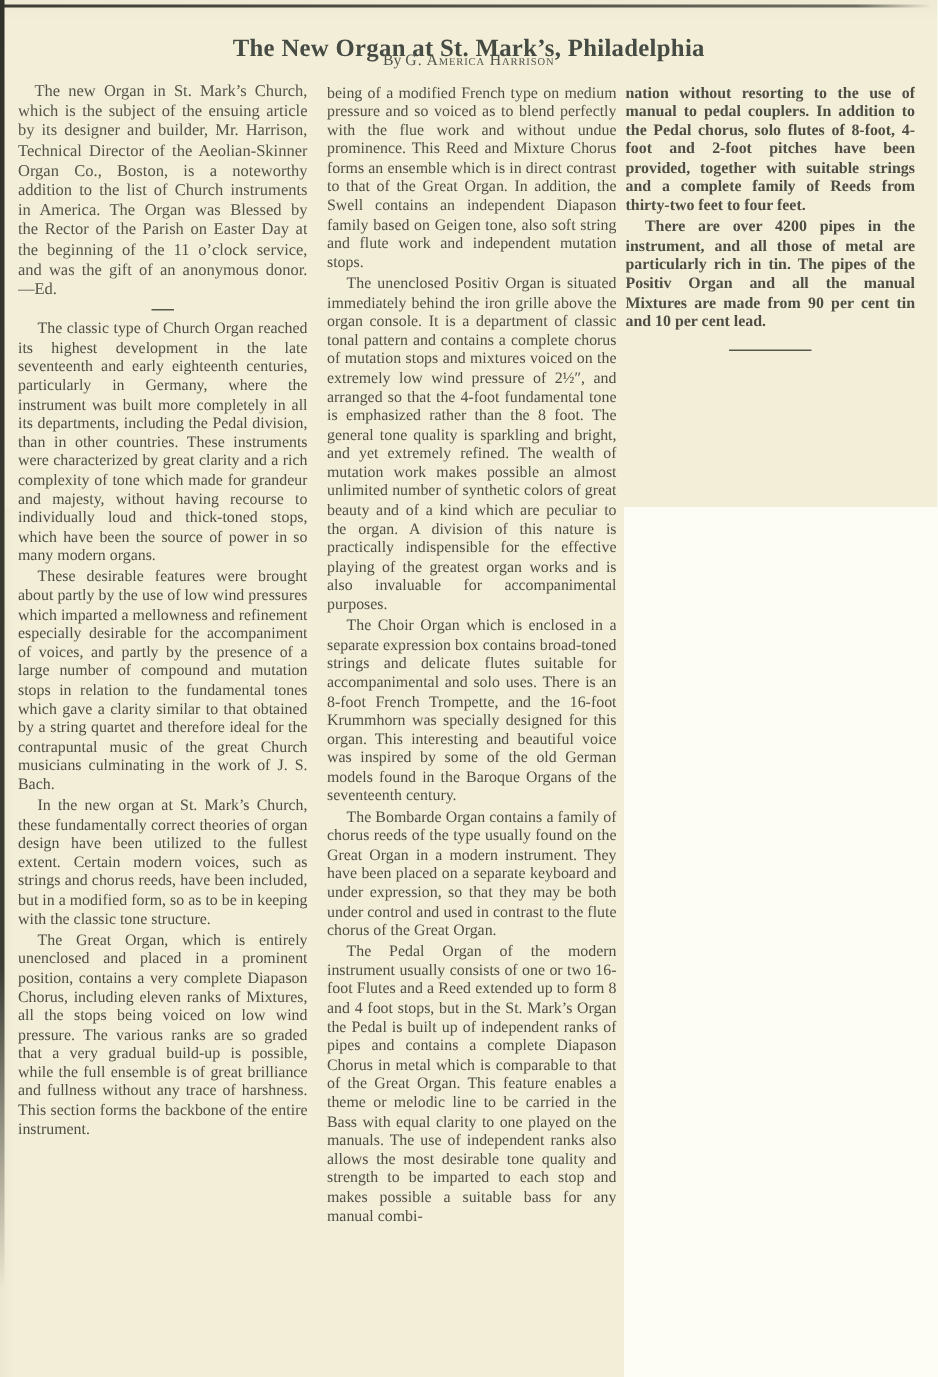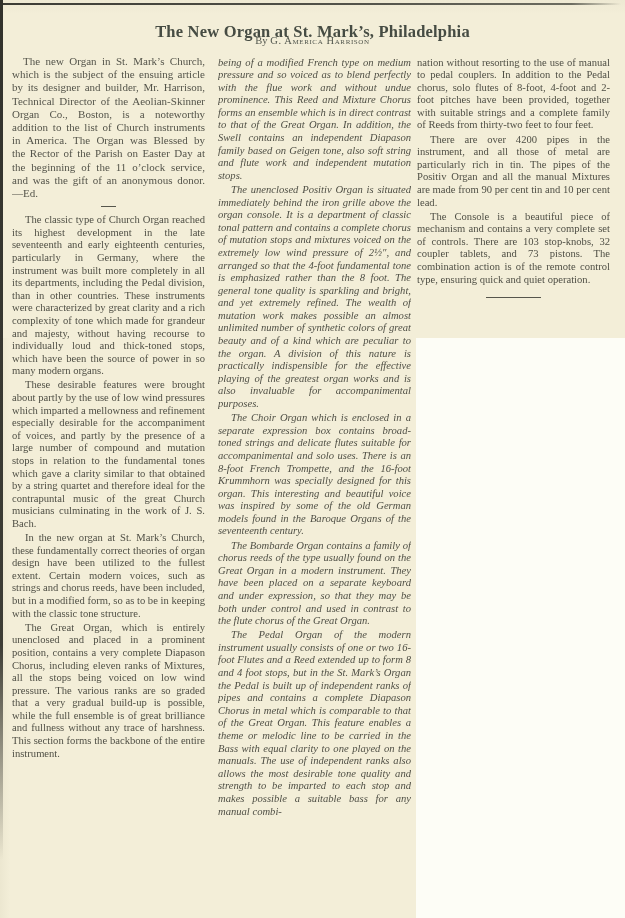--- a/index.html
+++ b/index.html
@@ -35,22 +35,22 @@
     position: absolute; top: 35px; left: 0; width: 625px;
     text-align: center; font-size: 10.5px; color: #50554c;
   }
   .byline-name { font-variant: small-caps; letter-spacing: 0.6px; }
   .col {
     position: absolute; top: 55px; width: 193px; height: 860px;
     overflow: hidden;
     font-size: 10.6px; line-height: 12.6px; text-align: justify;
   }
   .col-1 { left: 12px; }
-  .col-2 { left: 218px; font-style: italic; }
-  .col-3 { left: 417px; }
+  .col-2 { left: 218px; }
+  .col-3 { left: 417px; font-weight: bold; }
   .para { margin: 1.5px 0 0 0; text-indent: 13px; }
   .para.cont { text-indent: 0; }
   .para.intro {
     font-size: 11px; line-height: 13.2px;
     text-indent: 11px; word-spacing: 1px; margin: 0 0 3px 0; color: #54544a;
   }
   .dash {
     width: 15px; height: 0; margin: 6px auto 7px auto;
     border-top: 1.3px solid var(--rule, #56564c);
   }
@@ -84,15 +84,14 @@
 <div class="col col-2">
     <p class="para cont">being of a modified French type on medium pressure and so voiced as to blend perfectly with the flue work and without undue prominence. This Reed and Mixture Chorus forms an ensemble which is in direct contrast to that of the Great Organ. In addition, the Swell contains an independent Diapason family based on Geigen tone, also soft string and flute work and independent mutation stops.</p>
     <p class="para ">The unenclosed Positiv Organ is situated immediately behind the iron grille above the organ console. It is a department of classic tonal pattern and contains a complete chorus of mutation stops and mixtures voiced on the extremely low wind pressure of 2½″, and arranged so that the 4-foot fundamental tone is emphasized rather than the 8 foot. The general tone quality is sparkling and bright, and yet extremely refined. The wealth of mutation work makes possible an almost unlimited number of synthetic colors of great beauty and of a kind which are peculiar to the organ. A division of this nature is practically indispensible for the effective playing of the greatest organ works and is also invaluable for accompanimental purposes.</p>
     <p class="para ">The Choir Organ which is enclosed in a separate expression box contains broad-toned strings and delicate flutes suitable for accompanimental and solo uses. There is an 8-foot French Trompette, and the 16-foot Krummhorn was specially designed for this organ. This interesting and beautiful voice was inspired by some of the old German models found in the Baroque Organs of the seventeenth century.</p>
     <p class="para ">The Bombarde Organ contains a family of chorus reeds of the type usually found on the Great Organ in a modern instrument. They have been placed on a separate keyboard and under expression, so that they may be both under control and used in contrast to the flute chorus of the Great Organ.</p>
     <p class="para ">The Pedal Organ of the modern instrument usually consists of one or two 16-foot Flutes and a Reed extended up to form 8 and 4 foot stops, but in the St. Mark’s Organ the Pedal is built up of independent ranks of pipes and contains a complete Diapason Chorus in metal which is comparable to that of the Great Organ. This feature enables a theme or melodic line to be carried in the Bass with equal clarity to one played on the manuals. The use of independent ranks also allows the most desirable tone quality and strength to be imparted to each stop and makes possible a suitable bass for any manual combi-</p>
   </div>
 <div class="col col-3">
     <p class="para cont">nation without resorting to the use of manual to pedal couplers. In addition to the Pedal chorus, solo flutes of 8-foot, 4-foot and 2-foot pitches have been provided, together with suitable strings and a complete family of Reeds from thirty-two feet to four feet.</p>
     <p class="para ">There are over 4200 pipes in the instrument, and all those of metal are particularly rich in tin. The pipes of the Positiv Organ and all the manual Mixtures are made from 90 per cent tin and 10 per cent lead.</p>
-    <p class="para ">The Console is a beautiful piece of mechanism and contains a very complete set of controls. There are 103 stop-knobs, 32 coupler tablets, and 73 pistons. The combination action is of the remote control type, ensuring quick and quiet operation.</p>
     <div class="rule"></div>
   </div>
 
 </body></html>

